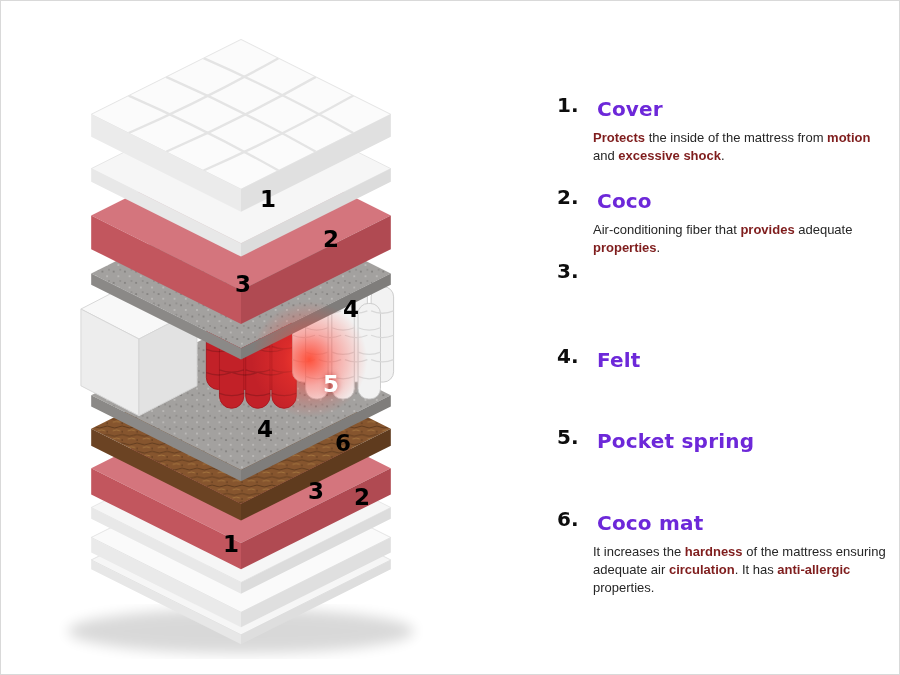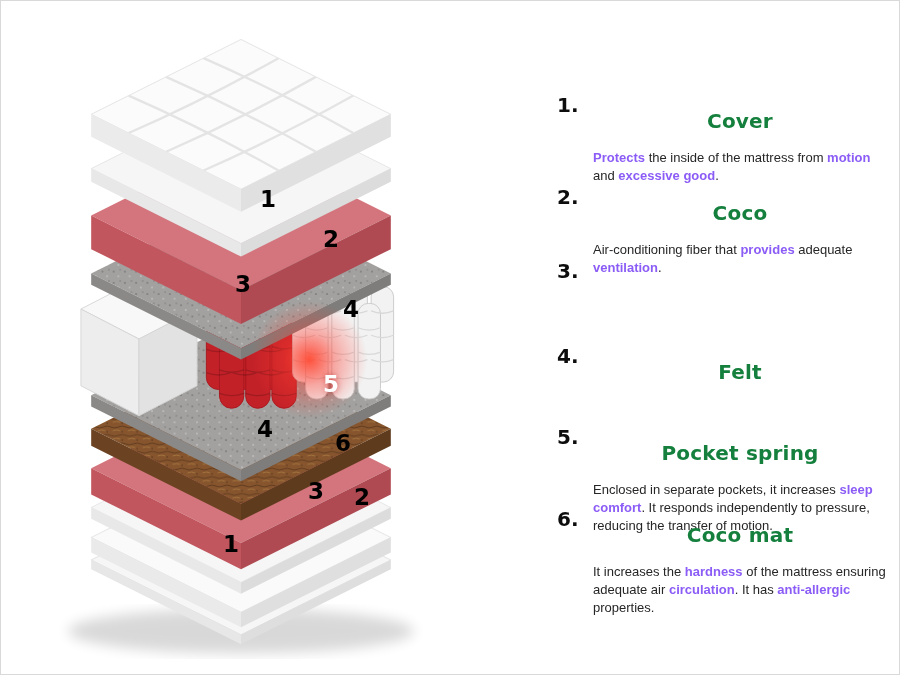--- a/index.html
+++ b/index.html
@@ -12,24 +12,24 @@
   .badge.white{color:#fff;text-shadow:0 0 6px rgba(180,0,0,.6);}
   .b0{left:247px;top:180px;} .b1{left:310px;top:220px;} .b2{left:222px;top:265px;}
   .b3{left:330px;top:290px;} .b4{left:310px;top:365px;} .b5{left:244px;top:410px;}
   .b6{left:322px;top:424px;} .b7{left:295px;top:472px;} .b8{left:341px;top:478px;}
   .b9{left:210px;top:525px;}
   .legend{position:absolute;left:556px;top:88px;width:330px;}
   .item{position:absolute;display:flex;align-items:flex-start;width:330px;}
   .i0{top:4px;} .i1{top:96px;} .i2{top:170px;} .i3{top:255px;} .i4{top:336px;} .i5{top:418px;}
   .num{flex:0 0 36px;font-family:"DejaVu Sans",sans-serif;font-weight:700;font-size:20px;color:#0d0d0d;}
   .body{flex:1;}
-  .title{margin:16px;font-family:"DejaVu Sans",sans-serif;font-weight:700;font-size:20px;color:#15803d;
-         letter-spacing:.2px;text-align:center;}
+  .title{margin:4px;font-family:"DejaVu Sans",sans-serif;font-weight:700;font-size:20px;color:#6d28d9;
+         letter-spacing:.2px;}
   .desc{margin:8px 0 0 0;font-size:13px;line-height:1.4;color:#262626;max-width:295px;}
-  .desc b{color:#8b5cf6;}
+  .desc b{color:#7f1d1d;}
 </style>
 </head>
 <body>
 
 <div class="page">
 
   <div class="illustration">
     <svg width="440" height="640" viewBox="0 0 470 680">
       <defs>
         <radialGradient id="glowGrad">
@@ -186,50 +186,49 @@
     <span class="badge b8">2</span>
     <span class="badge b9">1</span>
   </div>
 
   <div class="legend">
 
     <div class="item i0">
       <div class="num">1.</div>
       <div class="body">
         <h2 class="title">Cover</h2>
-        <p class="desc"><b>Protects</b> the inside of the mattress from <b>motion</b> and <b>excessive good</b>.</p>
+        <p class="desc"><b>Protects</b> the inside of the mattress from <b>motion</b> and <b>excessive shock</b>.</p>
       </div>
     </div>
 
     <div class="item i1">
       <div class="num">2.</div>
       <div class="body">
         <h2 class="title">Coco</h2>
-        <p class="desc">Air-conditioning fiber that <b>provides</b> adequate <b>ventilation</b>.</p>
+        <p class="desc">Air-conditioning fiber that <b>provides</b> adequate <b>properties</b>.</p>
       </div>
     </div>
 
     <div class="item i2">
       <div class="num">3.</div>
       <div class="body">
       </div>
     </div>
 
     <div class="item i3">
       <div class="num">4.</div>
       <div class="body">
         <h2 class="title">Felt</h2>
       </div>
     </div>
 
     <div class="item i4">
       <div class="num">5.</div>
       <div class="body">
         <h2 class="title">Pocket spring</h2>
-        <p class="desc">Enclosed in separate pockets, it increases <b>sleep comfort</b>. It responds independently to pressure, reducing the transfer of motion.</p>
       </div>
     </div>
 
     <div class="item i5">
       <div class="num">6.</div>
       <div class="body">
         <h2 class="title">Coco mat</h2>
         <p class="desc">It increases the <b>hardness</b> of the mattress ensuring adequate air <b>circulation</b>. It has <b>anti-allergic</b> properties.</p>
       </div>
     </div>

